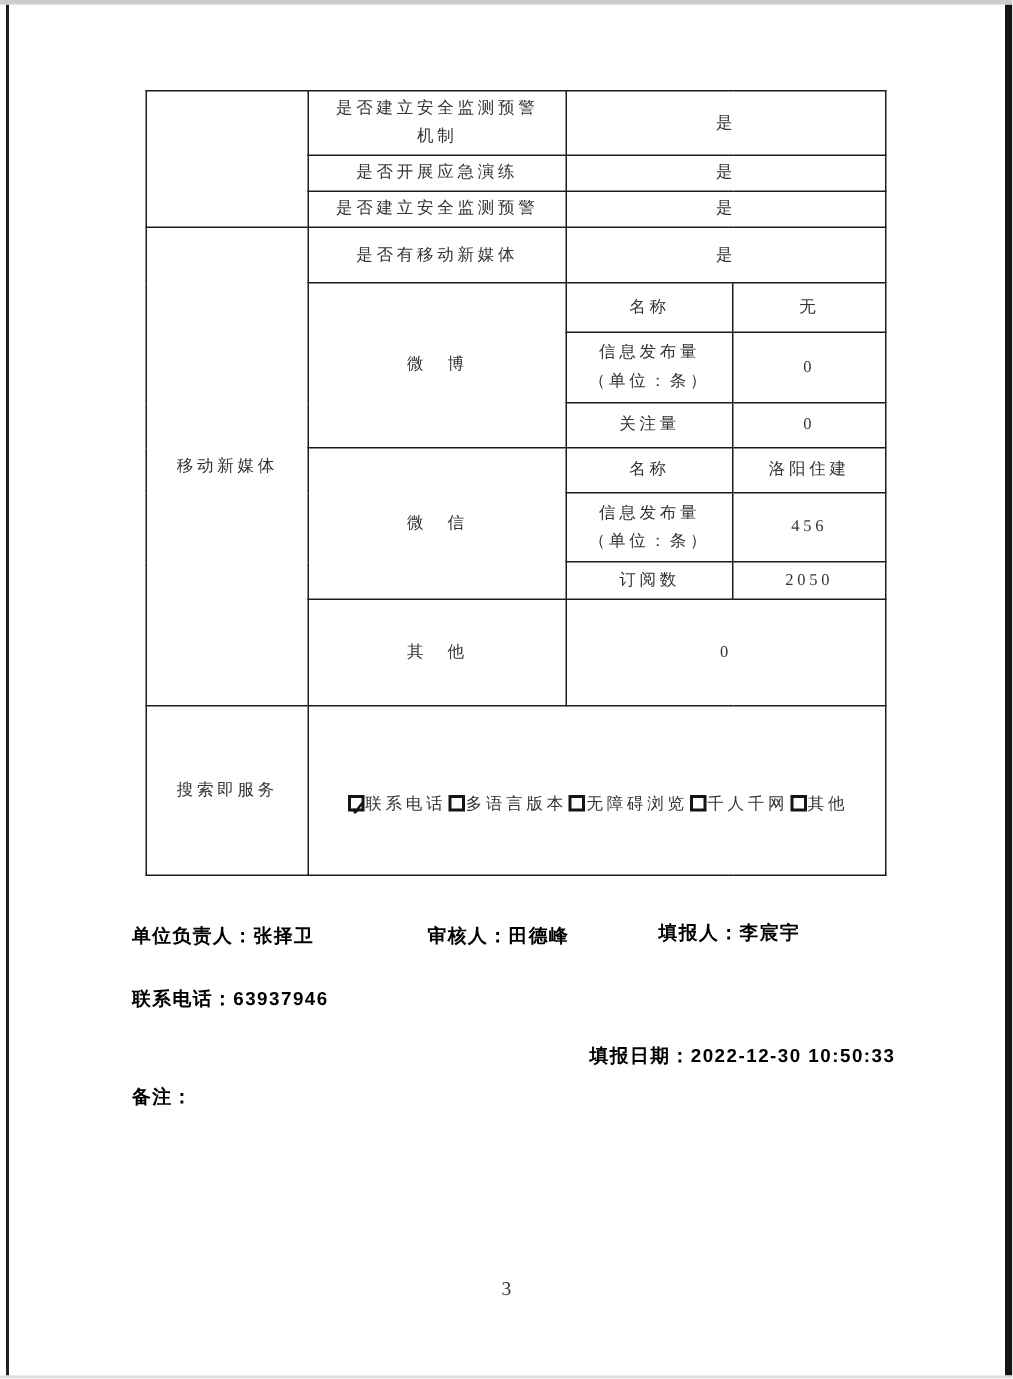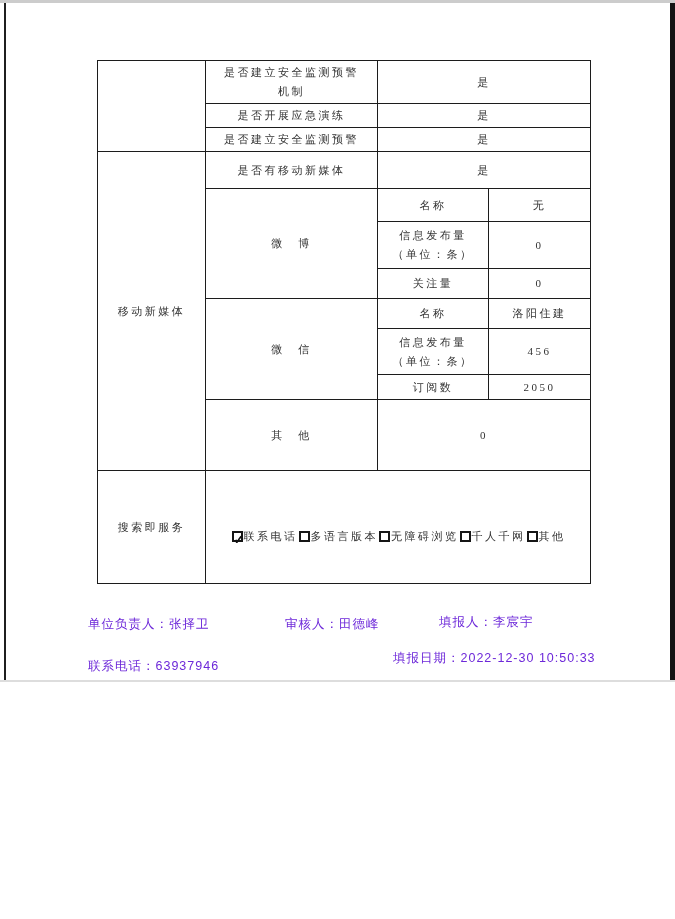--- a/index.html
+++ b/index.html
@@ -2,21 +2,21 @@
 <html><head>
 <meta charset="utf-8">
 <style>
   * { margin: 0; padding: 0; box-sizing: border-box; }
   html, body { background: #fff; }
   body { font-family: "Liberation Serif", serif; }
 
   .page {
     position: relative;
     width: 675px;
-    height: 682px;
+    height: 919px;
     background: #ffffff;
     border-top: 3px solid #cccccc;
     border-bottom: 2px solid #dddddd;
     overflow: hidden;
   }
   .edge-left  { position: absolute; left: 4px; top: 0; bottom: 0; width: 2px; background: #1f1f1f; }
   .edge-right { position: absolute; right: 0; top: 0; bottom: 0; width: 5px; background: #141414; }
 
   table.report {
     position: absolute;
@@ -56,23 +56,23 @@
     font-size: 13px;
     font-weight: bold;
     letter-spacing: 0;
     color: #111;
   }
   .opt { white-space: nowrap; }
 
   .footer-line {
     position: absolute;
     font-family: "Liberation Sans", sans-serif;
-    font-weight: normal;
+    font-weight: bold;
     font-size: 12.5px;
-    color: #6d28d9;
+    color: #000000;
     letter-spacing: 1px;
   }
   .pagenum {
     position: absolute;
     left: 0; right: 0;
     top: 848px;
     text-align: center;
     font-size: 13px;
     color: #3a3a3a;
     font-family: "Liberation Serif", serif;
@@ -156,18 +156,18 @@
       </td>
     </tr>
   </tbody>
     </table>
 
   <div class="footer-line" style="left:88px; top:613px;"><span>单位负责人：</span><span>张择卫</span></div>
   <div class="footer-line" style="left:285px; top:613px;"><span>审核人：</span><span>田德峰</span></div>
   <div class="footer-line" style="left:428px; top:611px;margin-left:11px;"><span>填报人：</span><span>李宸宇</span></div>
 
   <div class="footer-line" style="left:88px; top:655px;"><span>联系电话：</span><span>63937946</span></div>
-  <div class="footer-line" style="left:393px; top:647px;"><span>填报日期：</span><span>2022-12-30 10:50:33</span></div>
+  <div class="footer-line" style="left:393px; top:693px;"><span>填报日期：</span><span>2022-12-30 10:50:33</span></div>
 
   <div class="footer-line" style="left:88px; top:720px;">备注：</div>
 
   <div class="pagenum">3</div>
 </div>
 
 </body></html>

